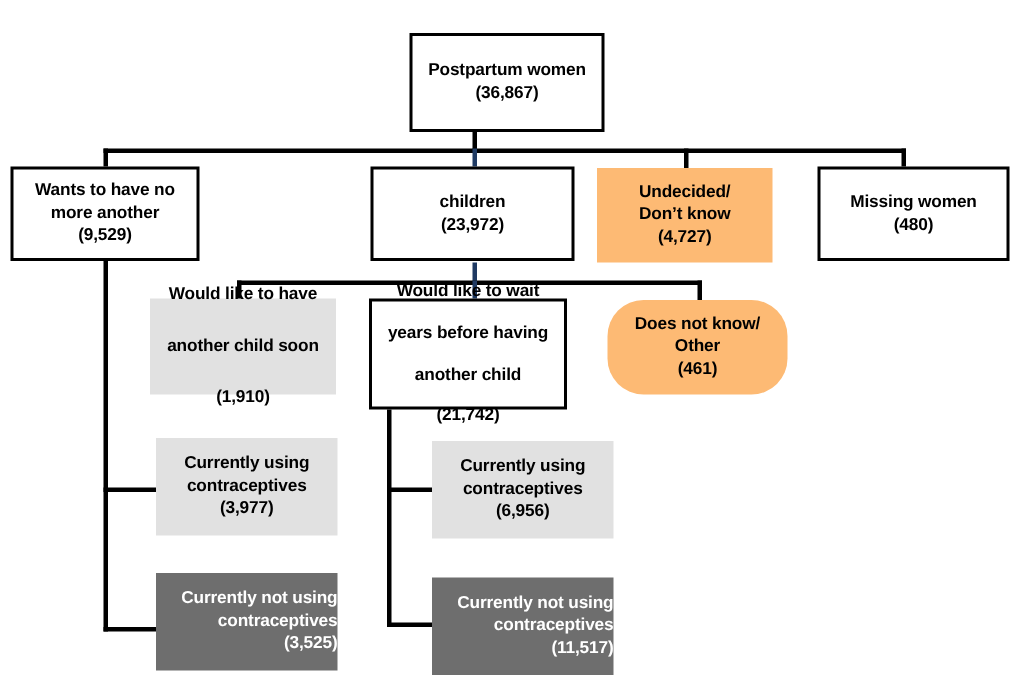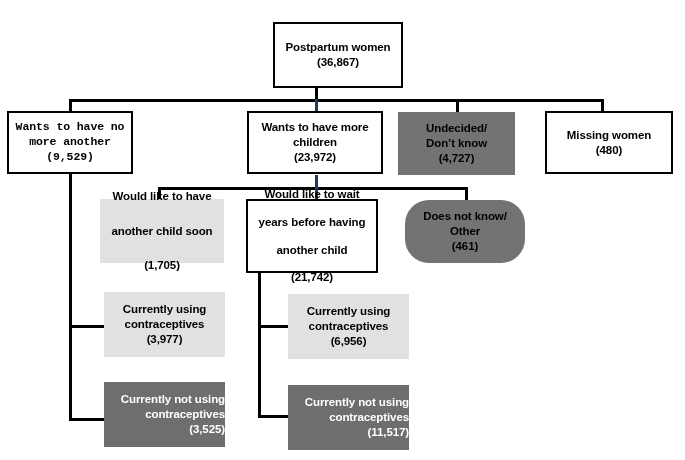--- a/index.html
+++ b/index.html
@@ -35,21 +35,21 @@
   .node .ln { display: block; white-space: nowrap; }
   .node.white {
     background: #ffffff;
     border: 2.5px solid #000000;
   }
   .node.lightgray {
     background: #e1e1e1;
     border: none;
   }
   .node.midgray {
-    background: #737373;
+    background: #fdba74;
     border: none;
   }
   .node.darkgray {
     background: #6e6e6e;
     border: none;
     color: #ffffff;
     align-items: flex-end;
   }
   .edge {
     position: absolute;
@@ -84,47 +84,46 @@
 
   <div class="edge v" style="left:258px; top:272px; height:146px;"></div>
   <div class="edge h" style="left:258px; top:325px; width:30px;"></div>
   <div class="edge h" style="left:258px; top:415px; width:30px;"></div>
 
   <div class="node white" style="left:273px; top:22px; width:130px; height:66px;">
     <span class="ln">Postpartum women</span>
     <span class="ln">(36,867)</span>
   </div>
 
-  <div class="node white" style="left:7px; top:111px; width:126px; height:63px;font-family:Liberation Mono, monospace;">
+  <div class="node white" style="left:7px; top:111px; width:126px; height:63px;">
     <span class="ln">Wants to have no</span>
     <span class="ln">more another</span>
     <span class="ln">(9,529)</span>
   </div>
 
   <div class="node white" style="left:247px; top:111px; width:136px; height:63px;">
-    <span class="ln">Wants to have more</span>
     <span class="ln">children</span>
     <span class="ln">(23,972)</span>
   </div>
 
   <div class="node midgray" style="left:398px; top:112px; width:117px; height:63px;">
     <span class="ln">Undecided/</span>
     <span class="ln">Don’t know</span>
     <span class="ln">(4,727)</span>
   </div>
 
   <div class="node white" style="left:545px; top:111px; width:128px; height:63px;">
     <span class="ln">Missing women</span>
     <span class="ln">(480)</span>
   </div>
 
   <div class="node lightgray" style="left:100px; top:199px; width:124px; height:64px;gap:20px;">
     <span class="ln">Would like to have</span>
     <span class="ln">another child soon</span>
-    <span class="ln">(1,705)</span>
+    <span class="ln">(1,910)</span>
   </div>
 
   <div class="node white" style="left:246px; top:199px; width:132px; height:74px;gap:13px;">
     <span class="ln">Would like to wait</span>
     <span class="ln">years before having</span>
     <span class="ln">another child</span>
     <span class="ln">(21,742)</span>
   </div>
 
   <div class="node midgray" style="left:405px; top:200px; width:120px; height:63px;border-radius:24px;">

